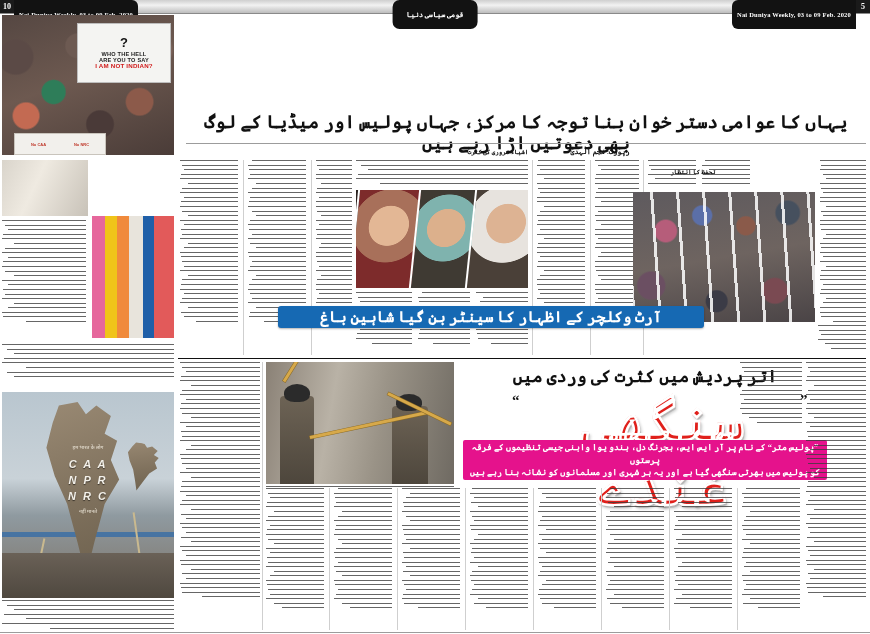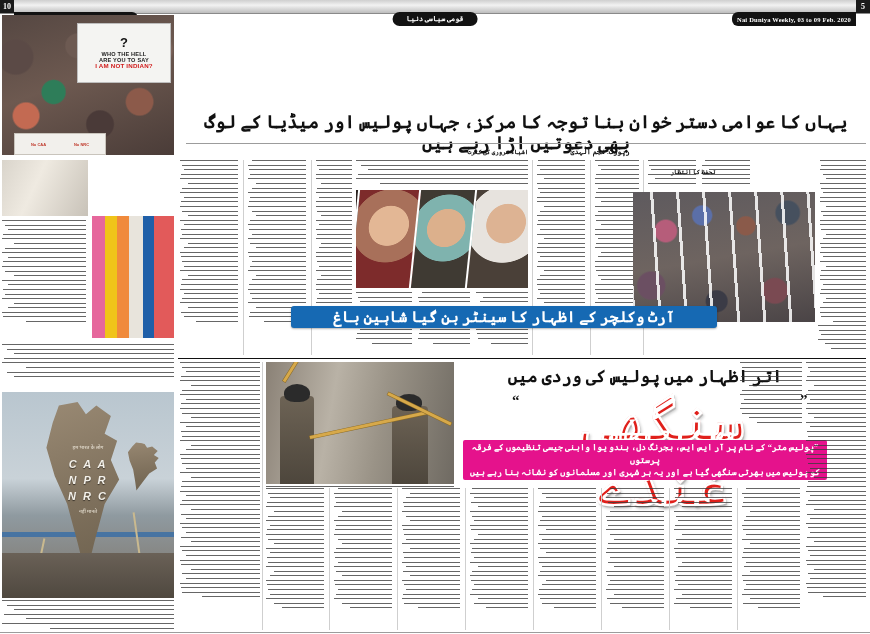--- a/index.html
+++ b/index.html
@@ -7,21 +7,21 @@
   body{
     width:870px;height:634px;overflow:hidden;position:relative;
     font-family:"Liberation Serif","DejaVu Serif",serif;
   }
   .page{position:relative;width:870px;height:634px;background:#fff;}
 
   
   .masthead{position:absolute;left:0;top:0;width:870px;height:13px;
     background:linear-gradient(to bottom,#cfcfcf 0%,#f2f2f2 40%,#bdbdbd 100%);
     border-bottom:1px solid #8a8a8a;}
-  .mh-pill{position:absolute;top:12px;height:14px;display:flex;align-items:center;
+  .mh-pill{position:absolute;top:0px;height:29px;display:flex;align-items:center;
     background:#121212;color:#fff;font-size:6.5px;letter-spacing:.2px;
     font-family:"Liberation Serif",serif;font-weight:bold;padding:0 5px;white-space:nowrap;}
   .mh-num{position:absolute;top:0px;height:13px;width:14px;background:#1a1a1a;color:#fff;
     font-size:8px;font-weight:bold;display:flex;align-items:center;justify-content:center;}
   .mh-left-pill{left:14px;border-radius:0 6px 6px 0;}
   .mh-left-num{left:0;}
   .mh-center{left:50%;transform:translateX(-50%);border-radius:7px;font-size:7px;
     direction:rtl;padding:0 14px;}
   .mh-right-pill{right:14px;border-radius:6px 0 0 6px;}
   .mh-right-num{right:0;}
@@ -125,21 +125,21 @@
     text-shadow:1px 2px 0 rgba(120,120,120,.35), 2px 3px 3px rgba(0,0,0,.22);
     -webkit-text-stroke:.7px #ffffff;}
   .sub-headline{position:absolute;direction:rtl;text-align:center;color:#111;
     font-family:"Liberation Serif",serif;font-weight:bold;line-height:1.15;}
   .byline{position:absolute;direction:rtl;text-align:center;font-weight:bold;
     font-family:"Liberation Serif",serif;color:#111;}
 
   .blue-banner{position:absolute;background:#1669b3;color:#fff;direction:rtl;
     display:flex;align-items:center;justify-content:center;
     font-family:"Liberation Serif",serif;font-weight:bold;border-radius:3px;
-    box-shadow:0 1px 2px rgba(0,0,0,.3);margin-left:13px;}
+    box-shadow:0 1px 2px rgba(0,0,0,.3);}
 
   .red-headline{position:absolute;direction:rtl;text-align:center;color:#111;
     font-family:"Liberation Serif",serif;font-weight:bold;}
   .red-big{position:absolute;direction:rtl;text-align:center;color:#e0201b;
     font-family:"Liberation Serif",serif;font-weight:bold;
     -webkit-text-stroke:.8px #ffffff;
     text-shadow:1px 2px 0 rgba(130,130,130,.35), 2px 3px 3px rgba(0,0,0,.2);}
 
   .pink-box{position:absolute;background:#e5128c;color:#fff;direction:rtl;
     display:flex;flex-direction:column;align-items:center;justify-content:center;
@@ -566,21 +566,21 @@
   <div class="photo ph-police" style="left:266px;top:362px;width:188px;height:122px;">
     <div class="cop" style="left:14px;top:34px;width:34px;height:88px;"></div>
     <div class="helmet" style="left:18px;top:22px;width:26px;height:18px;"></div>
     <div class="cop" style="left:126px;top:44px;width:36px;height:78px;"></div>
     <div class="helmet" style="left:130px;top:32px;width:26px;height:17px;"></div>
     <div class="lathi" style="left:44px;top:74px;width:120px;transform:rotate(-12deg);"></div>
     <div class="lathi" style="left:122px;top:30px;width:70px;transform:rotate(26deg);"></div>
     <div class="lathi" style="left:18px;top:18px;width:48px;transform:rotate(-58deg);"></div>
   </div>
 
-  <div class="red-headline" style="left:470px;top:366px;width:350px;font-size:17px;">اتر اظہار میں پولیس کی وردی میں</div>
+  <div class="red-headline" style="left:470px;top:366px;width:350px;font-size:17px;">اتر پردیش میں کثرت کی وردی میں</div>
 
   <div class="bigquote" style="left:800px;top:392px;">”</div>
   <div class="bigquote" style="left:512px;top:392px;">“</div>
 
   <div class="red-big" style="left:520px;top:388px;width:286px;font-size:56px;">سنگھی غنڈے</div>
 
   <div class="pink-box" style="left:463px;top:440px;width:364px;height:40px;font-size:8.5px;">
     <div>”پولیس متر“ کے نام پر آر ایس ایس، بجرنگ دل، ہندو یوا واہنی جیسی تنظیموں کے فرقہ پرستوں</div>
     <div>کو پولیس میں بھرتی سنگھی گیا ہے اور یہ ہر شہری اور مسلمانوں کو نشانہ بنا رہے ہیں</div>
   </div>

